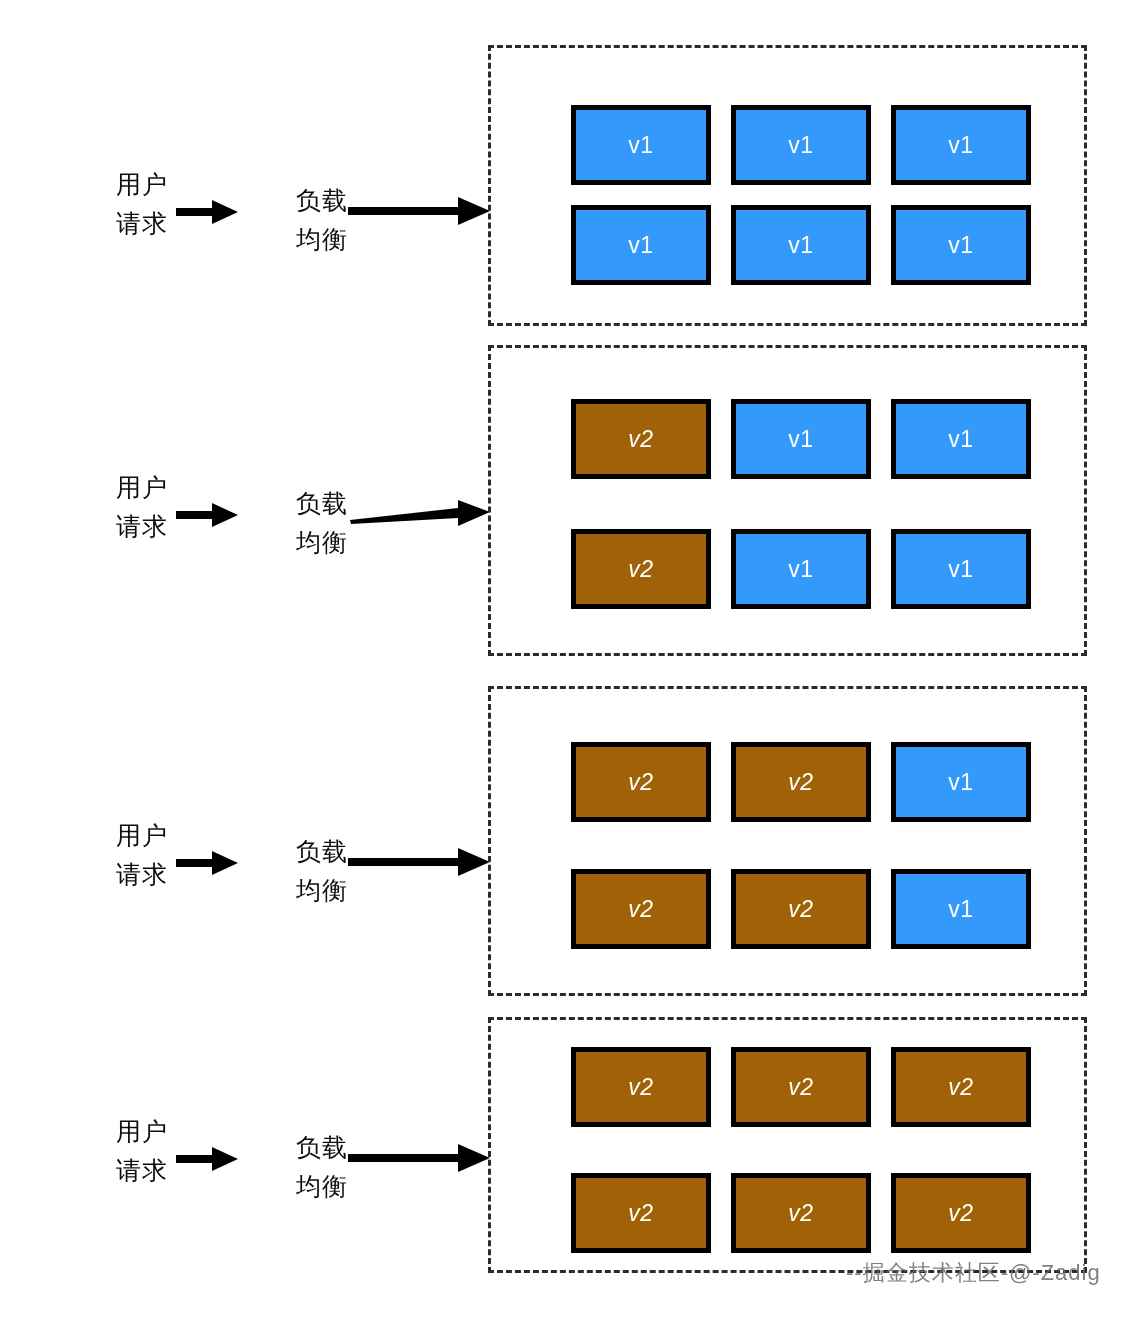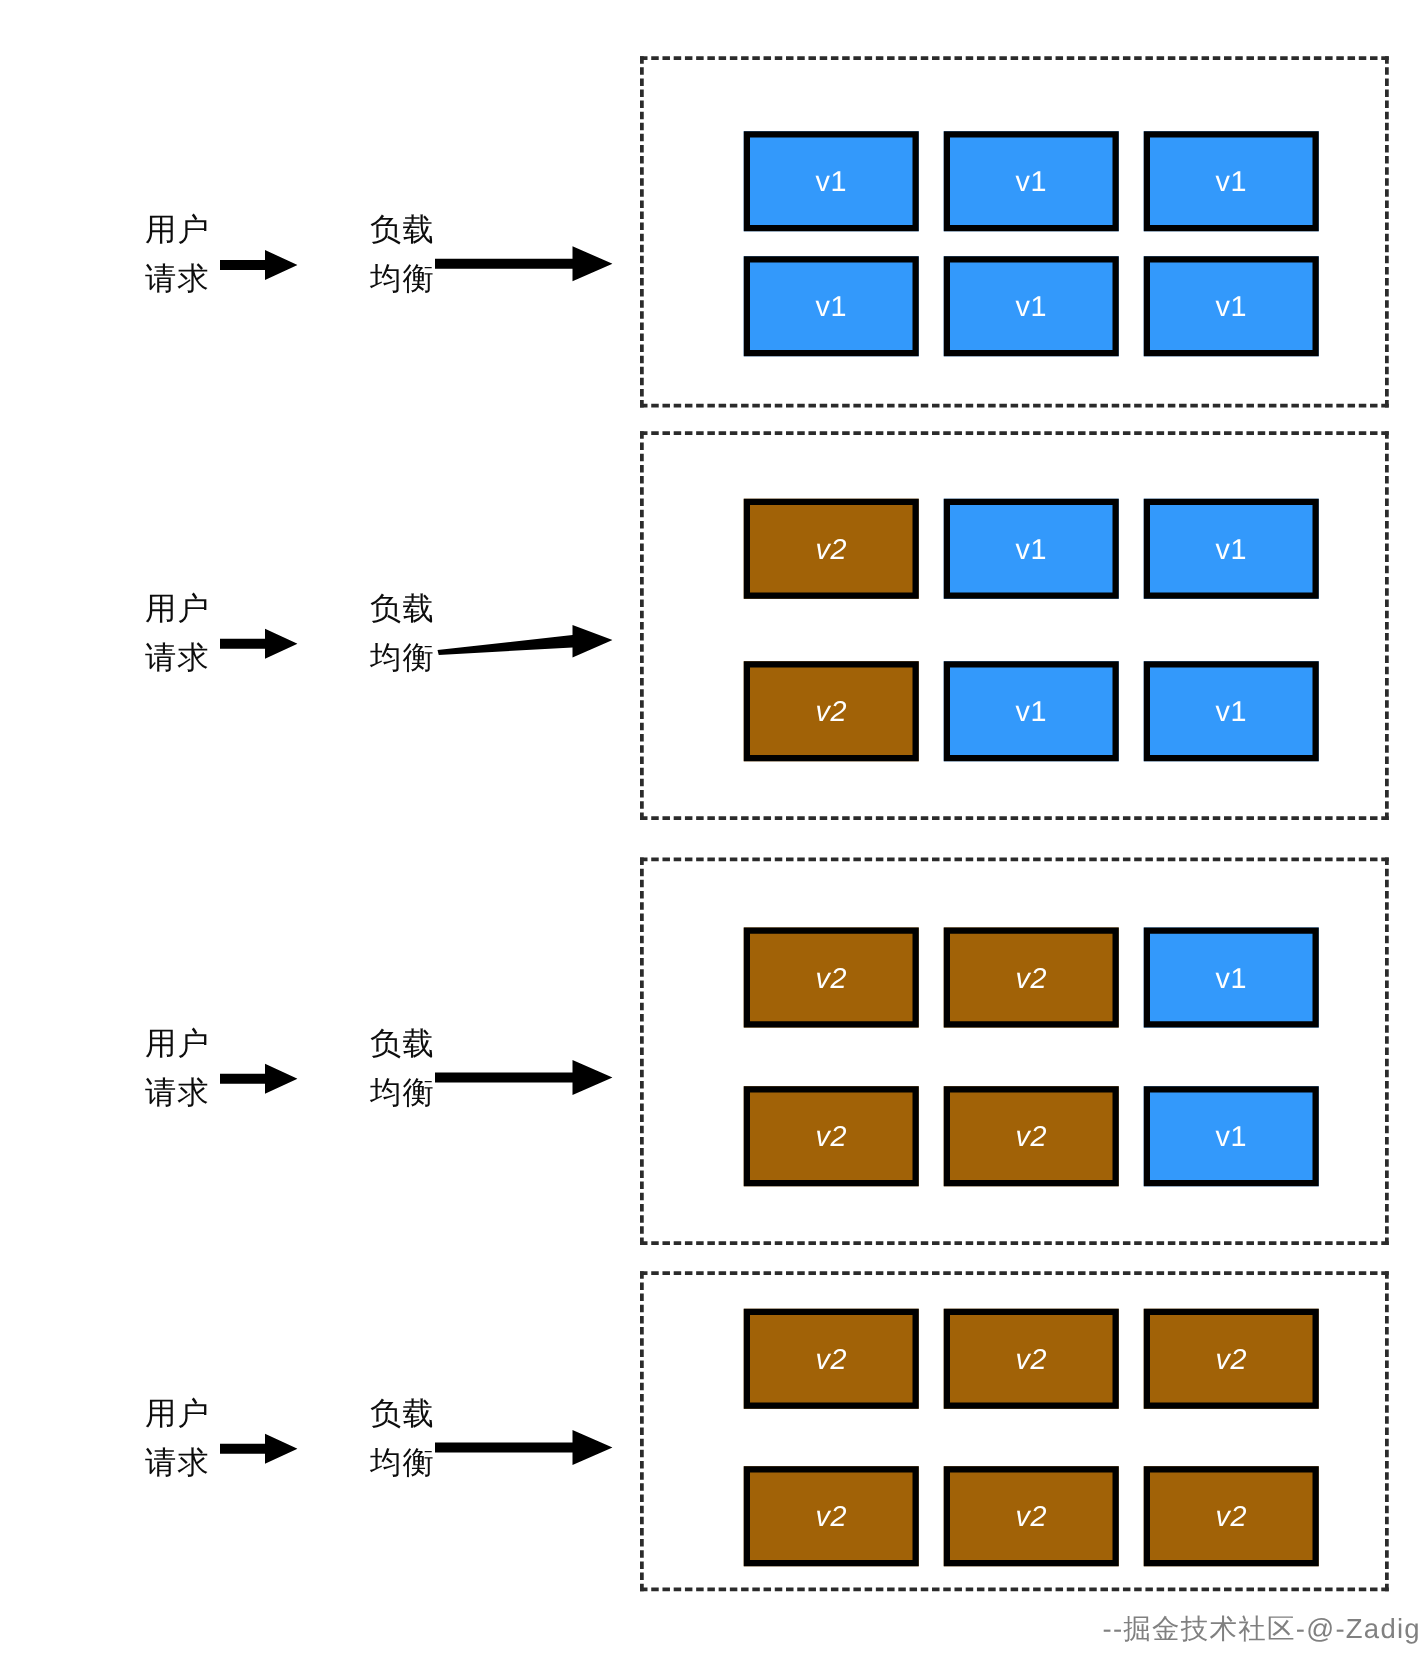--- a/index.html
+++ b/index.html
@@ -29,21 +29,21 @@
     position: absolute;
     width: 120px;
     text-align: right;
     font-size: 25px;
     line-height: 39px;
     color: #0d0d0d;
     letter-spacing: 1px;
     white-space: pre-line;
   }
   .label-user  { left: 48px;  top: 20px; }
-  .label-lb    { left: 228px; top: 20px; }
+  .label-lb    { left: 228px; top: 36px; }
 
   
   .arrow-short {
     position: absolute;
     left: 176px;
     top: 53px;
     width: 62px;
     height: 28px;
   }
   
@@ -52,21 +52,21 @@
     left: 348px;
     top: 50px;
     width: 142px;
     height: 32px;
   }
   .arrow-short svg, .arrow-long svg { display: block; }
 
   
   .cluster {
     position: absolute;
-    left: 512px;
+    left: 488px;
     width: 599px;
     border: 3px dashed #2b2b2b;
     box-sizing: border-box;
     background: transparent;
   }
   .pod-row {
     position: absolute;
     left: 80px;
     width: 460px;
     height: 80px;
@@ -85,27 +85,26 @@
     font-size: 23px;
     letter-spacing: 0.5px;
   }
   .pod.v1 { background: #3399fb; }
   .pod.v2 { background: #a16207; font-style: italic; }
 
   
   .watermark {
     position: absolute;
     left: 846px;
-    top: 1288px;
+    top: 1258px;
     font-size: 22px;
     color: #6b6b6b;
     letter-spacing: 1px;
     white-space: nowrap;
     opacity: 0.85;
-    margin-left: 36px;
   }
 </style>
 </head>
 <body>
 
 <div id="canvas">
 
   <div class="stage" style="top:145px;">
     <div class="label-block label-user">用户
 请求</div>

